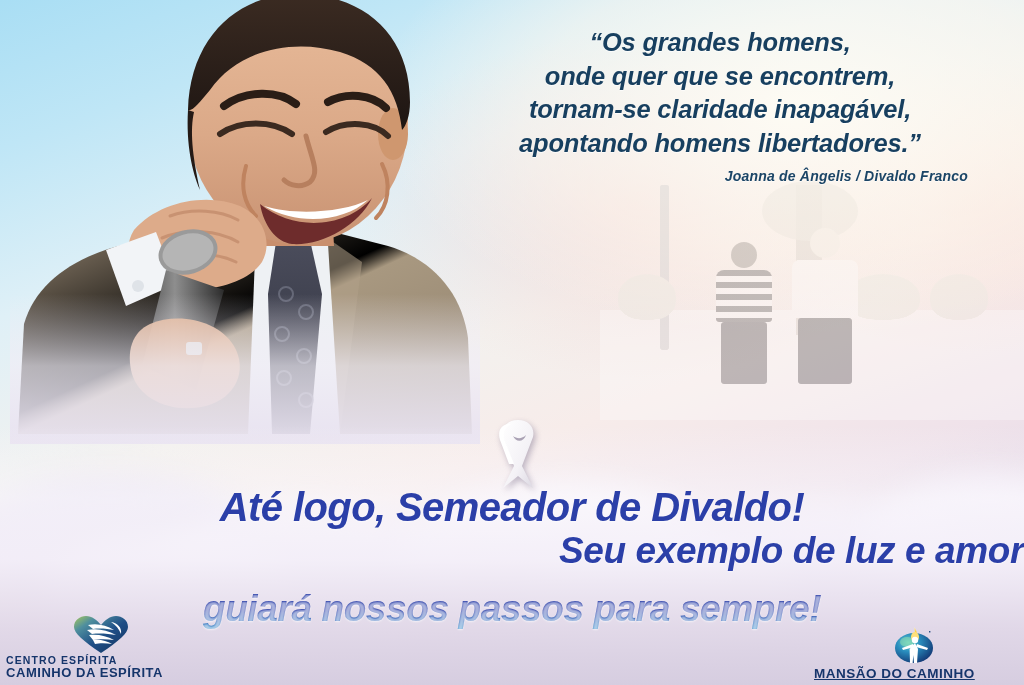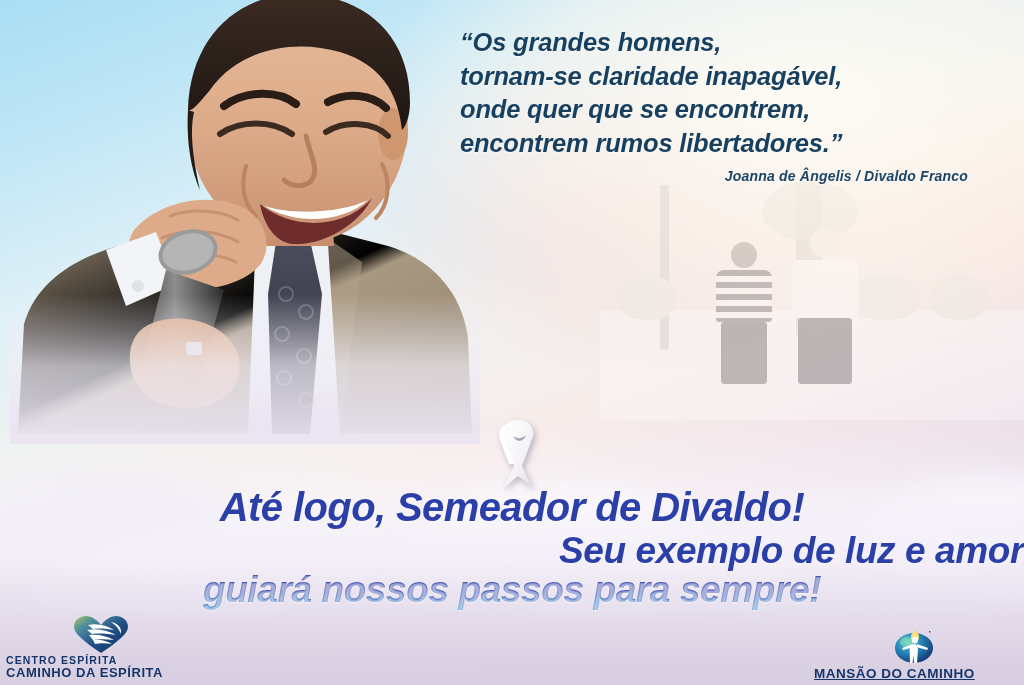--- a/index.html
+++ b/index.html
@@ -63,21 +63,21 @@
   .portrait{position:absolute;left:10px;top:-6px;width:470px;height:440px;}
   .portrait svg{display:block;width:100%;height:100%;}
   .portrait-fade{
     position:absolute;left:0;right:0;bottom:-10px;height:150px;
     background:linear-gradient(180deg, rgba(240,238,246,0) 0%, rgba(240,237,246,.72) 48%, rgba(232,226,240,.97) 100%);
   }
 
   
   .quote{
     position:absolute;right:44px;top:26px;width:520px;
-    text-align:left;
+    text-align:center;
     color:#173f5f;
     font-style:italic;font-weight:bold;
     font-size:25.5px;line-height:1.32;
     letter-spacing:-.2px;
     text-shadow:0 1px 1px rgba(255,255,255,.75);
   }
   .quote .ln{display:block;white-space:nowrap;}
   .attrib{
     position:absolute;right:56px;top:168px;width:520px;
     text-align:right;
@@ -96,21 +96,21 @@
   .headline{
     position:absolute;left:0;right:0;top:487px;
     text-align:center;
     font-style:italic;font-weight:bold;
     color:#2b3fa8;
     line-height:1.04;
     text-shadow:0 1px 2px rgba(255,255,255,.6);
   }
   .headline .h1{display:block;font-size:40px;letter-spacing:-.6px;}
   .headline .h2{display:block;font-size:37px;letter-spacing:-.4px;margin-top:3px;text-align:right;}
-  .headline .h3{display:block;font-size:37px;letter-spacing:-.4px;margin-top:1px;
+  .headline .h3{display:block;font-size:37px;letter-spacing:-.4px;margin-top:20px;
                 background:linear-gradient(180deg,#2b3fa8 0%,#2b3fa8 52%,#2f86c8 100%);
                 -webkit-background-clip:text;background-clip:text;color:transparent;font-style:italic;}
 
   
   .logo-block{position:absolute;bottom:4px;text-align:left;}
   .logo-left{left:6px;width:190px;}
   .logo-right{right:10px;width:200px;}
   .logo-mark{height:40px;display:flex;align-items:flex-end;justify-content:center;}
   .logo-mark svg{display:block;}
   .logo-text{color:#16356b;font-weight:bold;letter-spacing:.4px;line-height:1.12;margin-top:1px;}
@@ -243,23 +243,23 @@
     <div class="puff" style="left:400px;top:128px;width:330px;height:150px;background:rgba(250,248,253,.85);"></div>
     <div class="puff" style="left:660px;top:150px;width:330px;height:140px;background:rgba(244,240,250,.85);"></div>
     <div class="puff" style="left:860px;top:120px;width:260px;height:140px;background:rgba(248,244,252,.8);"></div>
     <div class="puff" style="left:40px;top:185px;width:260px;height:110px;background:rgba(255,255,255,.75);"></div>
     <div class="puff" style="left:520px;top:190px;width:280px;height:110px;background:rgba(255,255,255,.7);"></div>
     <div class="band"></div>
   </div>
 
   <div class="quote">
     <span class="ln">“Os grandes homens,</span>
+    <span class="ln">onde quer que se encontrem,</span>
     <span class="ln">tornam-se claridade inapagável,</span>
-    <span class="ln">onde quer que se encontrem,</span>
-    <span class="ln">encontrem rumos libertadores.”</span>
+    <span class="ln">apontando homens libertadores.”</span>
   </div>
   <div class="attrib">Joanna de Ângelis / Divaldo Franco</div>
 
   <div class="ribbon">
     <svg viewBox="0 0 62 78" xmlns="http://www.w3.org/2000/svg" aria-hidden="true">
       <defs>
         <linearGradient id="rbG" x1="0" y1="0" x2="1" y2="1">
           <stop offset="0%" stop-color="#ffffff"></stop>
           <stop offset="60%" stop-color="#f4f2f6"></stop>
           <stop offset="100%" stop-color="#dcd8e2"></stop>

